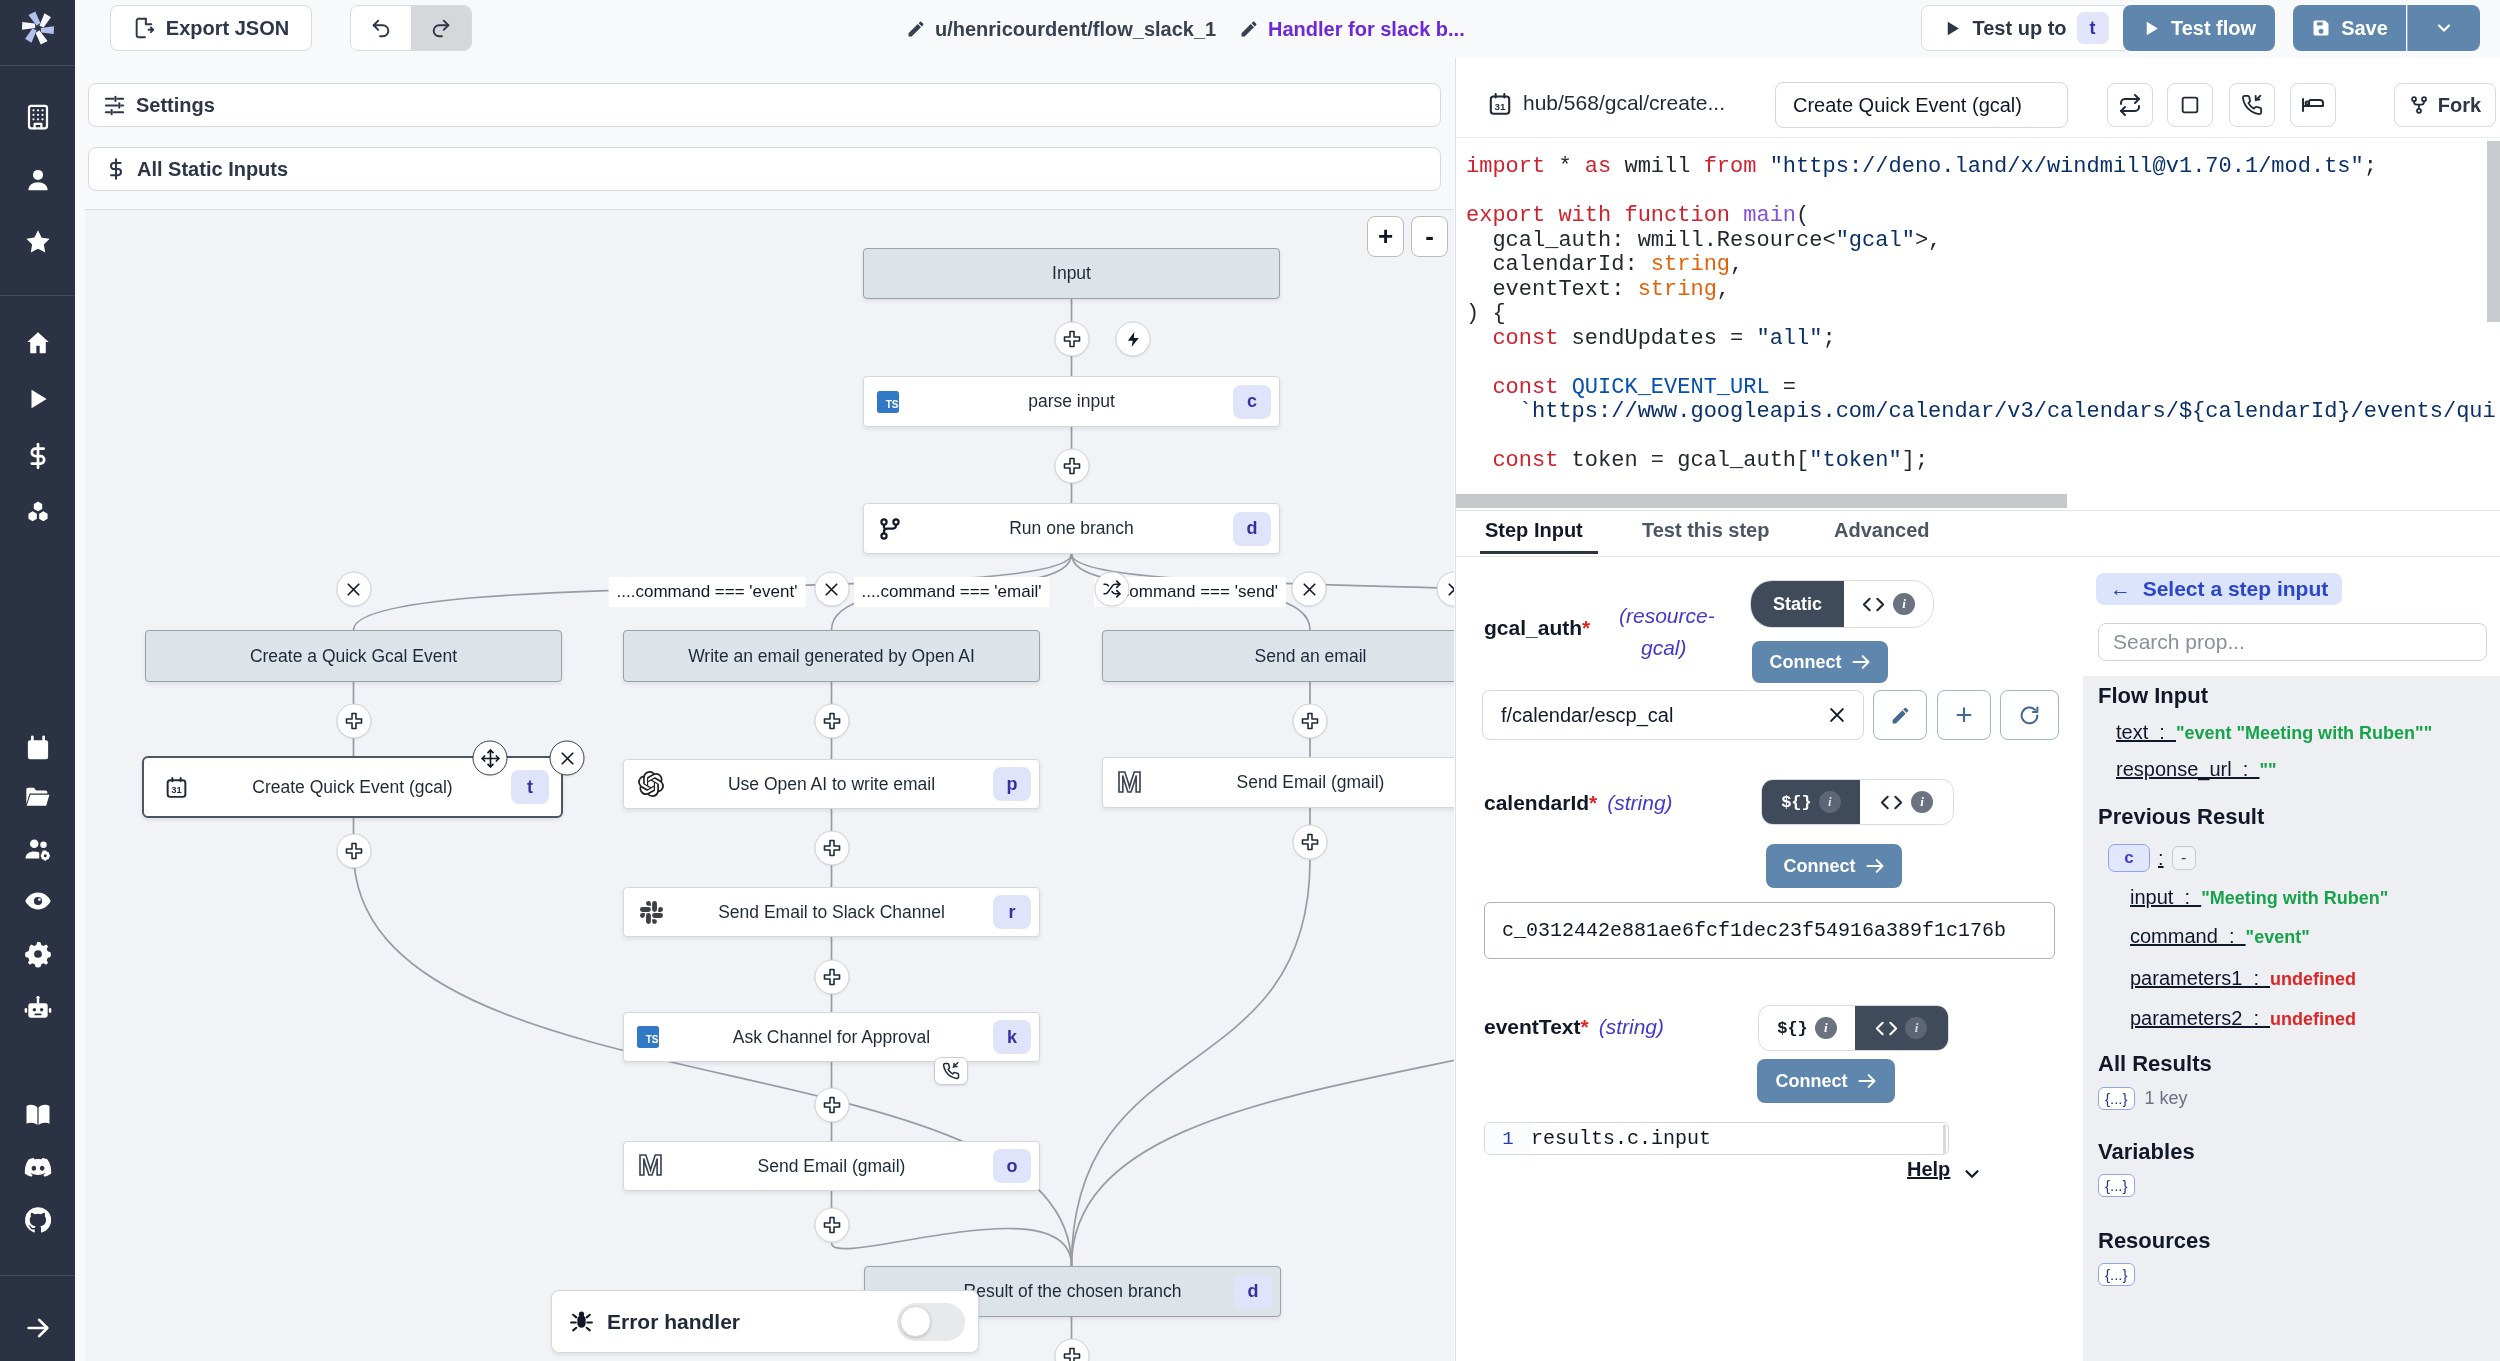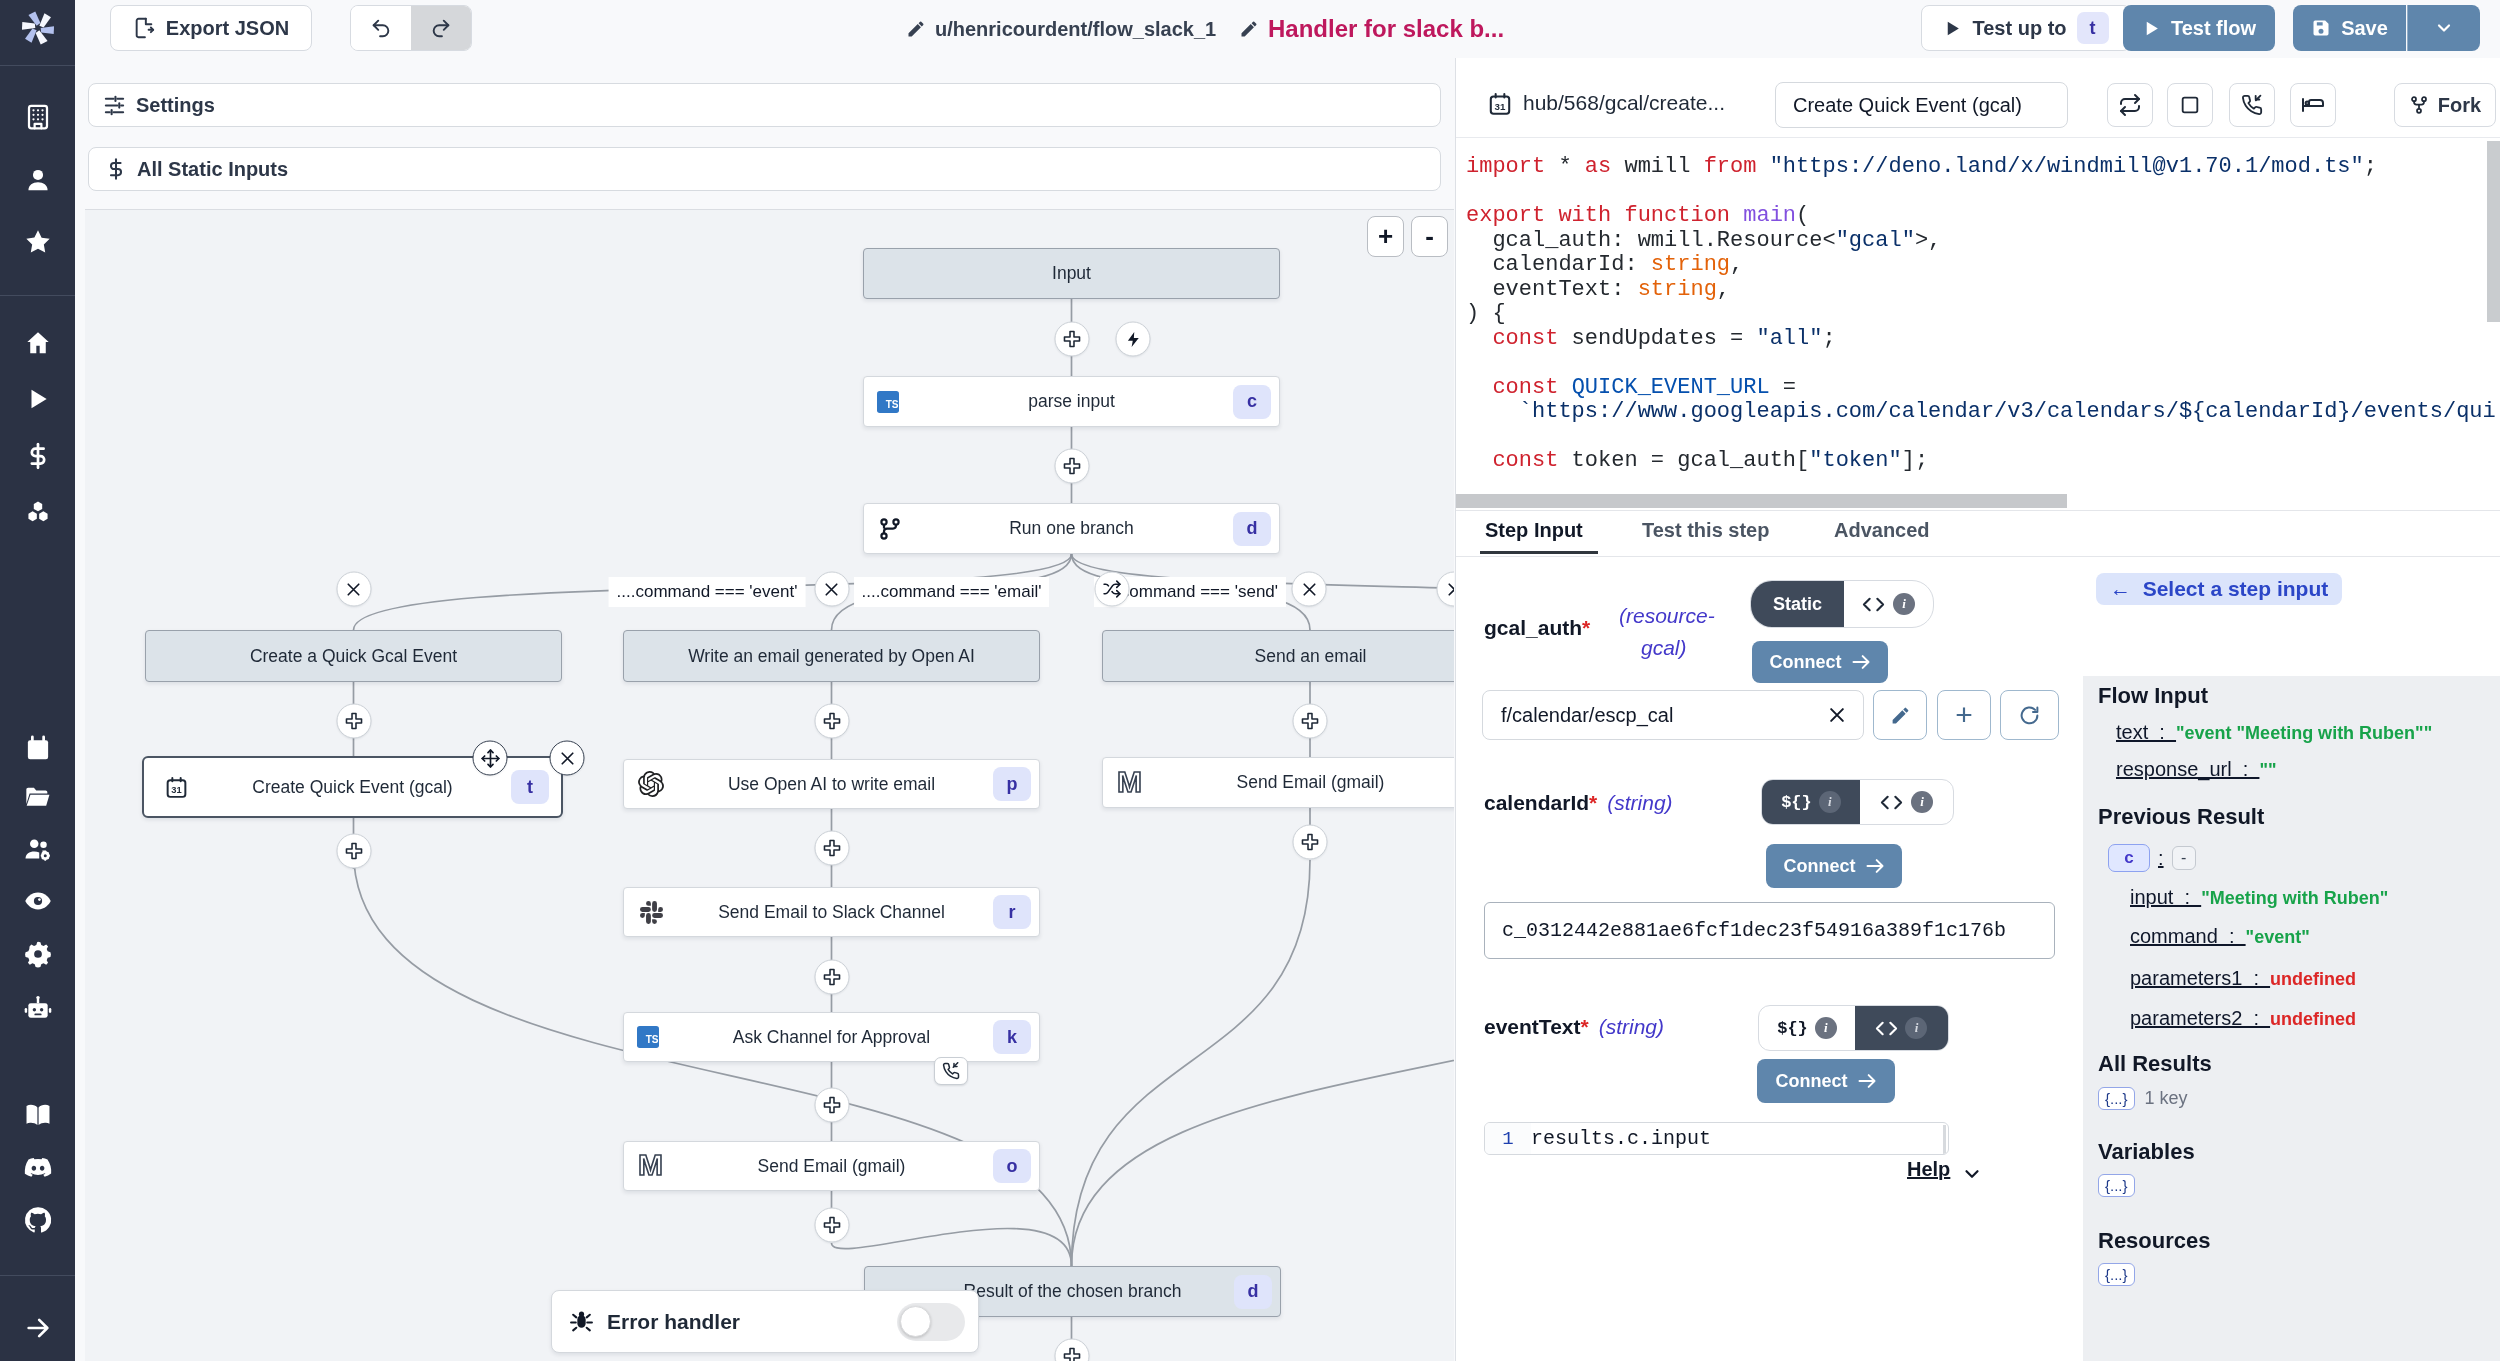--- a/index.html
+++ b/index.html
@@ -201,21 +201,21 @@
         </svg>
     </div>
   </div>
 
   <div style="position:absolute; left:831px; top:0; height:58px; display:flex; align-items:center; gap:9px; color:#374151; font-weight:bold; font-size:20px;">
     <svg width="20" height="20" viewBox="0 0 24 24" fill="#374151">
         <path d="M3 17.2V21h3.8L17.9 9.9l-3.8-3.8zM20.7 7.1c.4-.4.4-1 0-1.4l-2.4-2.4a1 1 0 0 0-1.4 0l-1.8 1.8 3.8 3.8z"></path>
       </svg>
     u/henricourdent/flow_slack_1
   </div>
-  <div style="position:absolute; left:1164px; top:0; height:58px; display:flex; align-items:center; gap:9px; color:#be185d; font-weight:bold; font-size:24px;">
+  <div style="position:absolute; left:1164px; top:0; height:58px; display:flex; align-items:center; gap:9px; color:#6d28d9; font-weight:bold; font-size:20px;">
     <svg width="20" height="20" viewBox="0 0 24 24" fill="#374151">
         <path d="M3 17.2V21h3.8L17.9 9.9l-3.8-3.8zM20.7 7.1c.4-.4.4-1 0-1.4l-2.4-2.4a1 1 0 0 0-1.4 0l-1.8 1.8 3.8 3.8z"></path>
       </svg>
     Handler for slack b...
   </div>
 
   <div class="btn-outline" style="left:1826px; top:5px; width:210px; height:46px; font-size:20px; gap:10px;">
     <svg width="19" height="19" viewBox="0 0 24 24" fill="#2d3748">
         <path d="M6 3.5v17l14-8.5z"></path>
       </svg>
@@ -640,20 +640,21 @@
     <div style="position:absolute; right:2px; top:2px; width:3px; height:29px; background:#d7dade;"></div>
   </div>
   <div style="position:absolute; left:451px; top:1100px; font-size:20px; font-weight:bold; color:#111827; text-decoration:underline;">Help</div>
   <svg style="position:absolute; left:505px; top:1105px;" width="22" height="22" viewBox="0 0 24 24" fill="none" stroke="#111827" stroke-width="2.4" stroke-linecap="round" stroke-linejoin="round">
       <path d="m6 9 6 6 6-6"></path>
     </svg>
 </div>
 
 <div id="props">
   <div style="position:absolute; left:13px; top:16px; height:32px; padding:0 14px; background:#dbe4fb; border-radius:8px; display:flex; align-items:center; gap:9px; color:#2b46c7; font-weight:bold; font-size:21px;">←&nbsp; Select a step input</div>
+  <div style="position:absolute; left:15px; top:66px; width:389px; height:38px; border:1px solid #cfd4da; border-radius:8px; background:#fff; display:flex; align-items:center; padding-left:14px; font-size:21px; color:#8a919b;">Search prop...</div>
   <div style="position:absolute; left:0; top:119px; width:417px; height:685px; background:#edeff2;">
     <div class="h3" style="position:absolute; left:15px; top:7px;">Flow Input</div>
     <div style="position:absolute; left:33px; top:45px;"><span class="pkey">text&nbsp;&nbsp;:&nbsp;&nbsp;</span><span class="grn">"event "Meeting with Ruben""</span></div>
     <div style="position:absolute; left:33px; top:82px;"><span class="pkey">response_url&nbsp;&nbsp;:&nbsp;&nbsp;</span><span class="grn">""</span></div>
     <div class="h3" style="position:absolute; left:15px; top:128px;">Previous Result</div>
     <div style="position:absolute; left:25px; top:168px; display:flex; align-items:center; gap:8px;">
       <span style="display:inline-flex; align-items:center; justify-content:center; width:42px; height:28px; background:#e0e7ff; border:1px solid #8da2f0; border-radius:7px; color:#4338ca; font-weight:bold; font-size:17px;">c</span>
       <span class="pkey">:</span>
       <span style="display:inline-flex; align-items:center; justify-content:center; width:24px; height:24px; background:#f1f3f6; border:1px solid #c4c9d0; border-radius:6px; color:#374151; font-size:16px;">-</span>
     </div>

